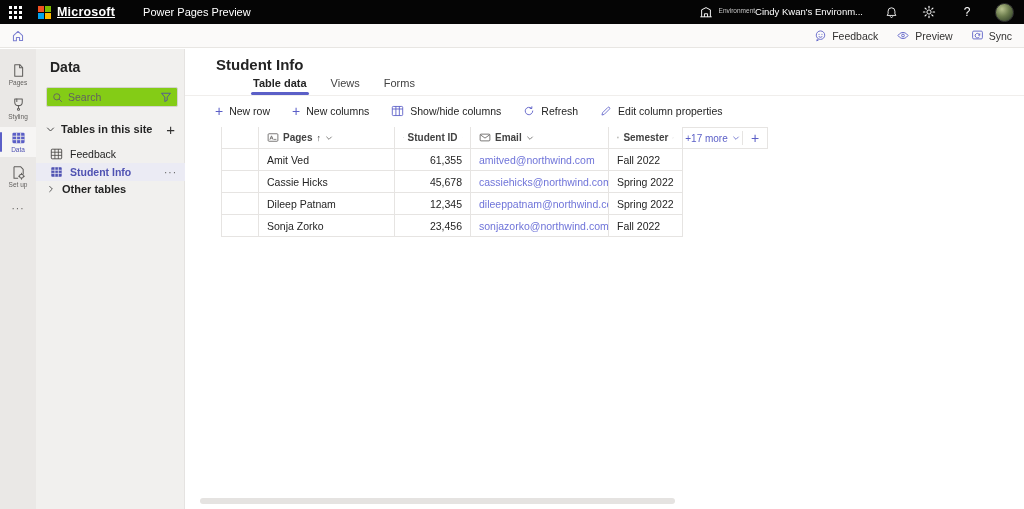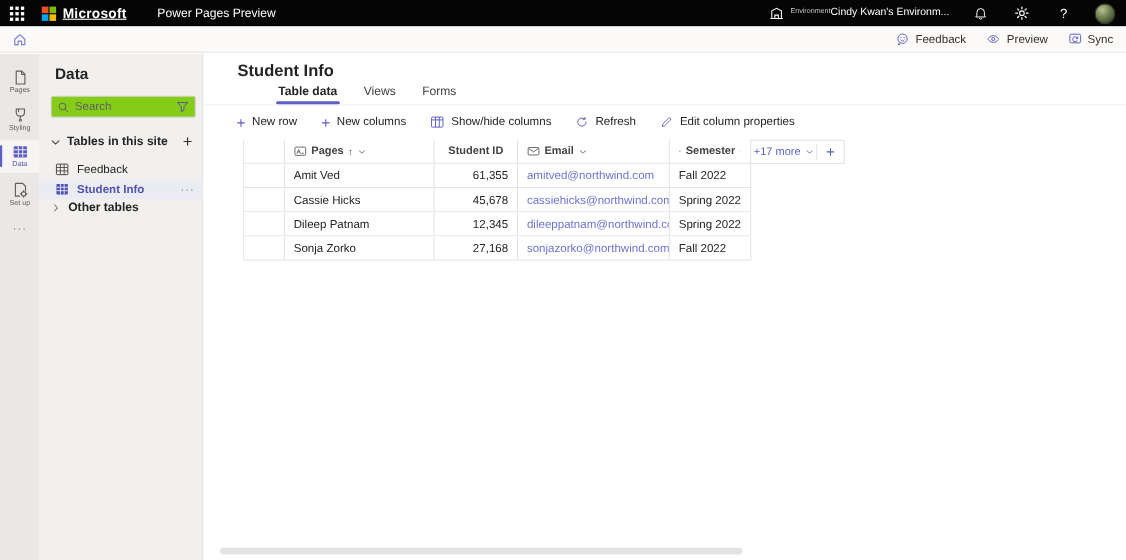--- a/index.html
+++ b/index.html
@@ -426,21 +426,21 @@
     <div class="grow">
       <div class="cell c-gutter"></div>
       <div class="cell c-name">Dileep Patnam</div>
       <div class="cell c-id">12,345</div>
       <div class="cell c-email link">dileeppatnam@northwind.com</div>
       <div class="cell c-sem">Spring 2022</div>
     </div>
     <div class="grow">
       <div class="cell c-gutter"></div>
       <div class="cell c-name">Sonja Zorko</div>
-      <div class="cell c-id">27,168</div>
+      <div class="cell c-id">23,456</div>
       <div class="cell c-email link">sonjazorko@northwind.com</div>
       <div class="cell c-sem">Fall 2022</div>
     </div>
 
   </div>
 
   <div class="more-group">
     <div class="more-btn">
       <span>+17 more</span>
       <svg width="8" height="8" viewBox="0 0 12 12">

